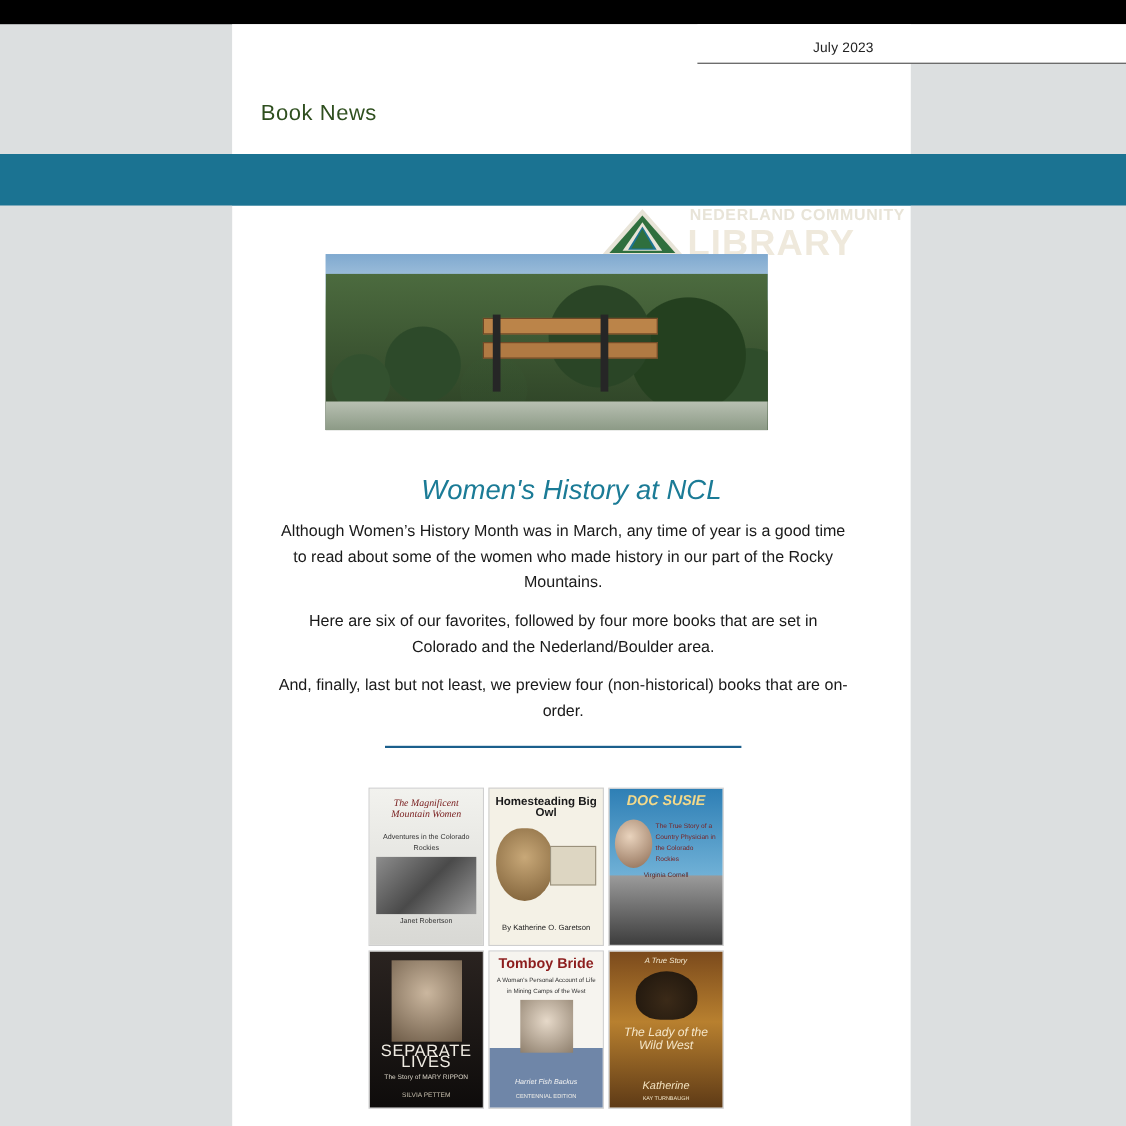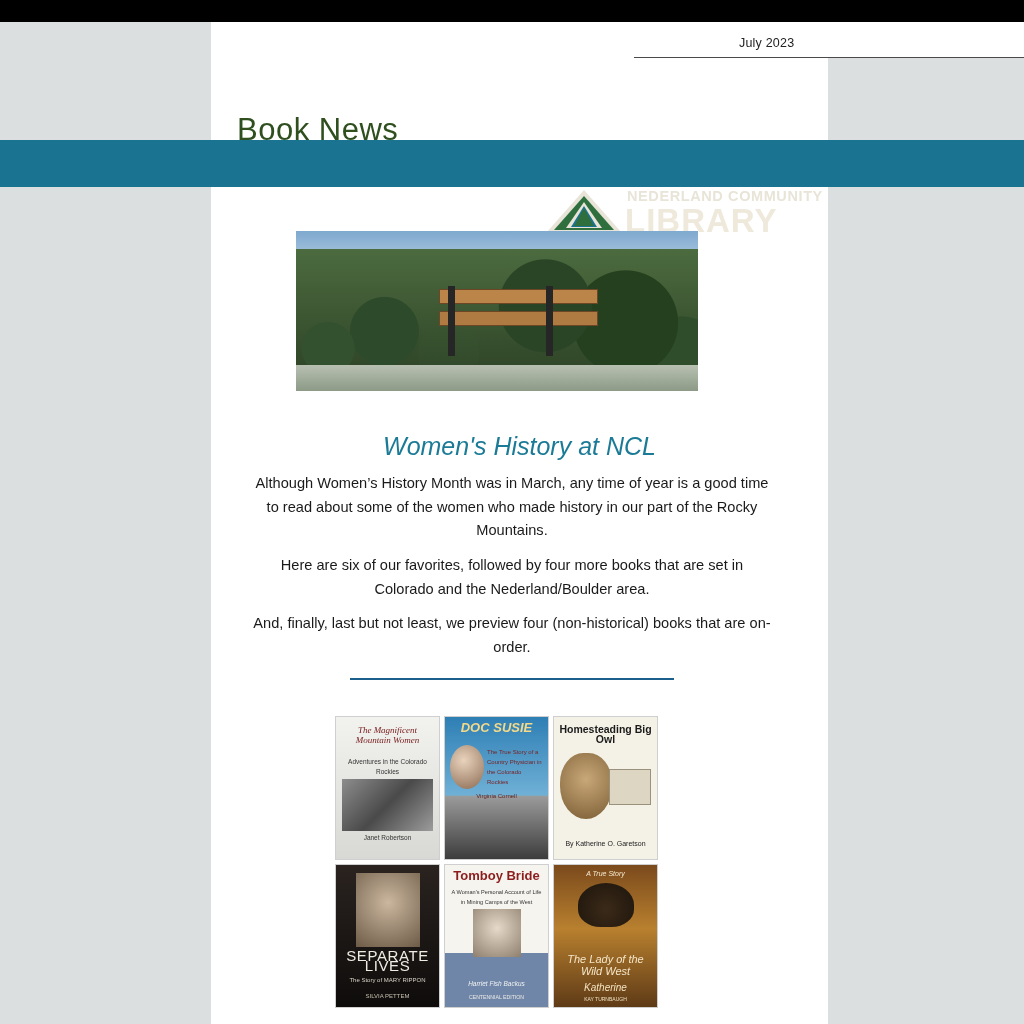--- a/index.html
+++ b/index.html
@@ -54,25 +54,24 @@
     left: 105px;
     font-size: 12.5px;
     color: #222222;
     letter-spacing: 0.2px;
   }
 
   .masthead-title {
     position: absolute;
     top: 92px;
     left: 237px;
-    font-size: 31px;
+    font-size: 20px;
     color: #2f4f1f;
     font-family: "Liberation Sans", sans-serif;
     letter-spacing: 0.5px;
-    margin-top: 20px;
   }
 
   
   .teal-band {
     position: absolute;
     top: 140px;
     left: 0;
     width: 1024px;
     height: 47px;
     background: #1b7392;
@@ -274,21 +273,21 @@
   .c5 .t2 { top: 22px; font-size: 5.6px; color: #333; }
   .c5 .photo { position: absolute; top: 44px; left: 28px; width: 48px; height: 48px;
                background: radial-gradient(circle at 50% 40%, #e6d9c9, #8e7f6d); }
   .c5 .t3 { bottom: 18px; font-size: 6.5px; color: #f2f2f2; font-style: italic; }
   .c5 .t4 { bottom: 5px; font-size: 5.2px; color: #ecebe6; }
 
   .c6 { background: linear-gradient(#7b4a1c, #b8802f 45%, #5e3a16); color: #f7f0df; }
   .c6 .t1 { top: 4px; font-size: 7px; font-style: italic; color: #f4e9cf; }
   .c6 .hat { position: absolute; top: 18px; left: 24px; width: 56px; height: 44px;
              background: radial-gradient(circle at 50% 60%, #3b2a18, #1c140c); border-radius: 50% 50% 40% 40%; }
-  .c6 .t2 { top: 88px; font-size: 11px; color: #f5e6c8; font-style: italic; line-height: 12px; }
+  .c6 .t2 { top: 68px; font-size: 11px; color: #f5e6c8; font-style: italic; line-height: 12px; }
   .c6 .t3 { bottom: 14px; font-size: 10px; color: #f3e3c0; font-style: italic; }
   .c6 .t4 { bottom: 3px; font-size: 5px; color: #efe2c4; }
 </style>
 </head>
 <body>
 
 <div id="page">
 
   <div class="topbar"></div>
 
@@ -338,32 +337,32 @@
 
   <div class="covers">
 
     <div class="cover c1">
       <div class="ct t1">The Magnificent Mountain Women</div>
       <div class="ct t2">Adventures in the Colorado Rockies</div>
       <div class="photo"></div>
       <div class="ct t3">Janet Robertson</div>
     </div>
 
+    <div class="cover c3">
+      <div class="ct t1">Homesteading Big Owl</div>
+      <div class="bird"></div>
+      <div class="cabin"></div>
+      <div class="ct t2">By Katherine O. Garetson</div>
+    </div>
+
     <div class="cover c2">
       <div class="ct t1">DOC SUSIE</div>
       <div class="face"></div>
       <div class="ct t2">The True Story of a Country Physician in the Colorado Rockies</div>
       <div class="ct t3">Virginia Cornell</div>
-    </div>
-
-    <div class="cover c3">
-      <div class="ct t1">Homesteading Big Owl</div>
-      <div class="bird"></div>
-      <div class="cabin"></div>
-      <div class="ct t2">By Katherine O. Garetson</div>
     </div>
 
     <div class="cover c4">
       <div class="portrait"></div>
       <div class="ct t1">SEPARATE LIVES</div>
       <div class="ct t2">The Story of MARY RIPPON</div>
       <div class="ct t3">SILVIA PETTEM</div>
     </div>
 
     <div class="cover c5">

